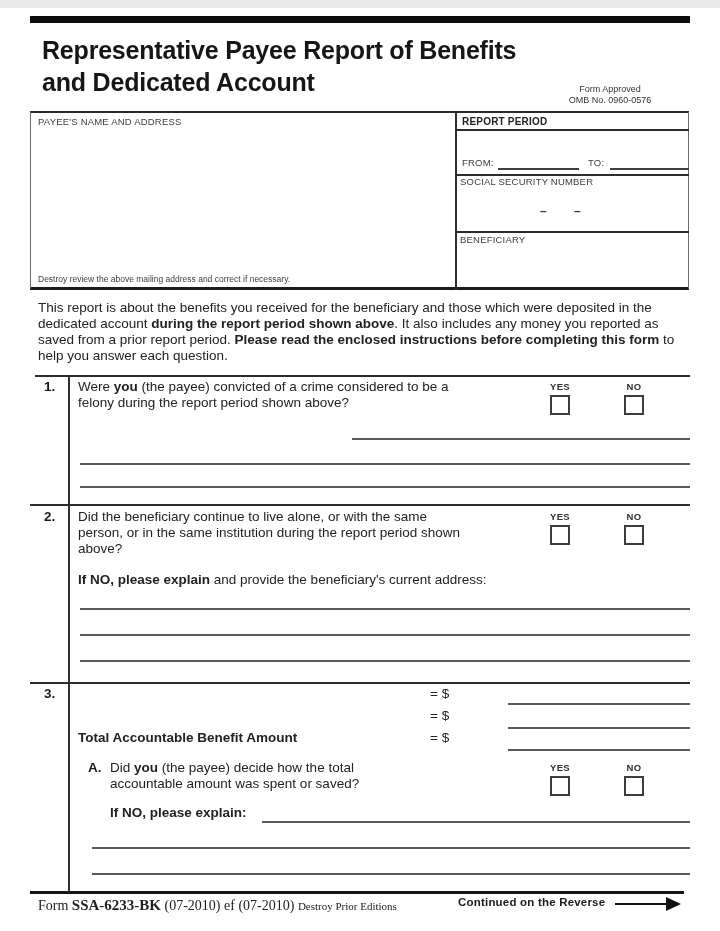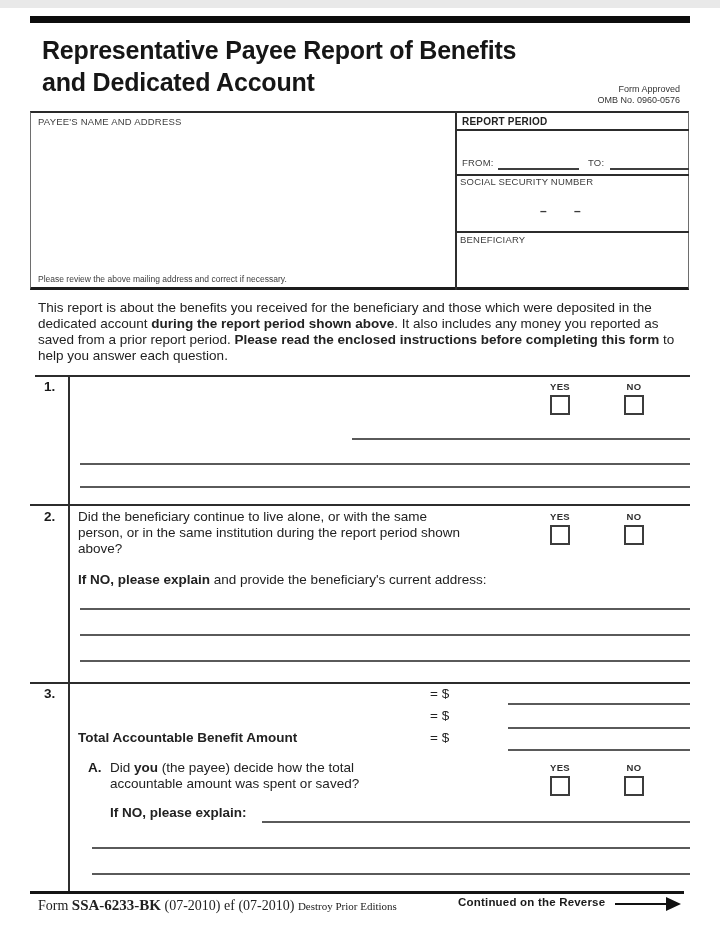--- a/index.html
+++ b/index.html
@@ -21,21 +21,21 @@
   .rule{position:absolute;background:var(--rule);}
   .ansline{position:absolute;background:var(--ansline);height:2px;}
   .title{font-size:25px;font-weight:700;letter-spacing:-0.2px;line-height:31px;color:#161616;}
   .small-lbl{font-size:9.5px;letter-spacing:0.2px;color:#3d3d3d;}
   .bold{font-weight:700;}
   .body-txt{font-size:13.5px;line-height:16px;color:#222;}
   .qnum{font-size:13.5px;font-weight:700;color:#1a1a1a;}
   .yn-lbl{font-size:9.5px;font-weight:700;letter-spacing:0.3px;color:#2e2e2e;text-align:center;width:30px;position:absolute;}
   .cb{position:absolute;width:20px;height:20px;border:2.5px solid var(--box);background:#fff;box-sizing:border-box;}
   .serif{font-family:"Liberation Serif","DejaVu Serif",serif;}
-  .approval{font-size:9px;line-height:11px;color:#333;text-align:right;}
+  .approval{font-size:9px;line-height:11px;color:#333;text-align:center;}
   .hdr-box{position:absolute;left:30px;top:103px;width:659px;height:179px;box-sizing:border-box;
     border-top:2px solid #2a2a2a;border-bottom:3px solid #1c1c1c;border-left:1px solid #6e6e6e;border-right:1px solid #6e6e6e;}
   .vline{position:absolute;background:#2f2f2f;}
   .field{position:absolute;}
   .arrow-head{position:absolute;width:0;height:0;border-left:15px solid #111;border-top:7px solid transparent;border-bottom:7px solid transparent;}
 </style>
 </head>
 <body>
 
 <div class="page">
@@ -48,21 +48,21 @@
   <div class="abs approval" style="left:540px;top:76px;width:140px;">
     <div>Form Approved</div>
     <div>OMB No. 0960-0576</div>
   </div>
 
   <div class="hdr-box"></div>
   <div class="vline" style="left:455px;top:103px;width:2px;height:179px;"></div>
 
   <div class="abs small-lbl" style="left:38px;top:108px;">PAYEE'S NAME AND ADDRESS</div>
   <div class="field" style="left:34px;top:122px;width:416px;height:140px;"></div>
-  <div class="abs" style="left:38px;top:266px;font-size:8.5px;color:#3d3d3d;">Please review the above mailing address and correct if necessary.</div>
+  <div class="abs" style="left:38px;top:266px;font-size:8.5px;color:#3d3d3d;">Destroy review the above mailing address and correct if necessary.</div>
 
   <div class="abs small-lbl bold" style="left:462px;top:108px;font-size:10px;color:#222;">REPORT PERIOD</div>
   <div class="rule" style="left:456px;top:121px;width:233px;height:2px;"></div>
 
   <div class="abs small-lbl" style="left:462px;top:149px;">FROM:</div>
   <div class="ansline" style="left:498px;top:160px;width:81px;background:#3f3f3f;"></div>
   <div class="abs small-lbl" style="left:588px;top:149px;">TO:</div>
   <div class="ansline" style="left:610px;top:160px;width:79px;background:#3f3f3f;"></div>
 
   <div class="rule" style="left:456px;top:166px;width:233px;height:2px;"></div>
@@ -77,20 +77,23 @@
   <div class="field" style="left:458px;top:240px;width:230px;height:40px;"></div>
 
   <div class="abs body-txt" style="left:38px;top:292px;width:650px;">
     <span>This report is about the benefits you received for the beneficiary and those which were deposited in the dedicated account </span><span class="bold">during the report period shown above</span><span>. It also includes any money you reported as saved from a prior report period. </span><span class="bold">Please read the enclosed instructions before completing this form</span><span> to help you answer each question.</span>
   </div>
 
   <div class="vline" style="left:68px;top:367px;width:2px;height:517px;"></div>
 
   <div class="rule" style="left:35px;top:367px;width:655px;height:2px;"></div>
   <div class="abs qnum" style="left:44px;top:371px;">1.</div>
+  <div class="abs body-txt" style="left:78px;top:371px;width:374px;">
+    <span>Were </span><span class="bold">you</span><span> (the payee) convicted of a crime considered to be a felony during the report period shown above?</span>
+  </div>
   <div class="yn-lbl" style="left:545px;top:373px;">YES</div>
   <span class="cb" style="left:550px;top:387px;"></span>
   <div class="yn-lbl" style="left:619px;top:373px;">NO</div>
   <span class="cb" style="left:624px;top:387px;"></span>
 
   <div class="ansline" style="left:352px;top:430px;width:338px;"></div>
   <div class="ansline" style="left:80px;top:455px;width:610px;"></div>
   <div class="ansline" style="left:80px;top:478px;width:610px;"></div>
 
   <div class="rule" style="left:30px;top:496px;width:660px;height:2px;"></div>

